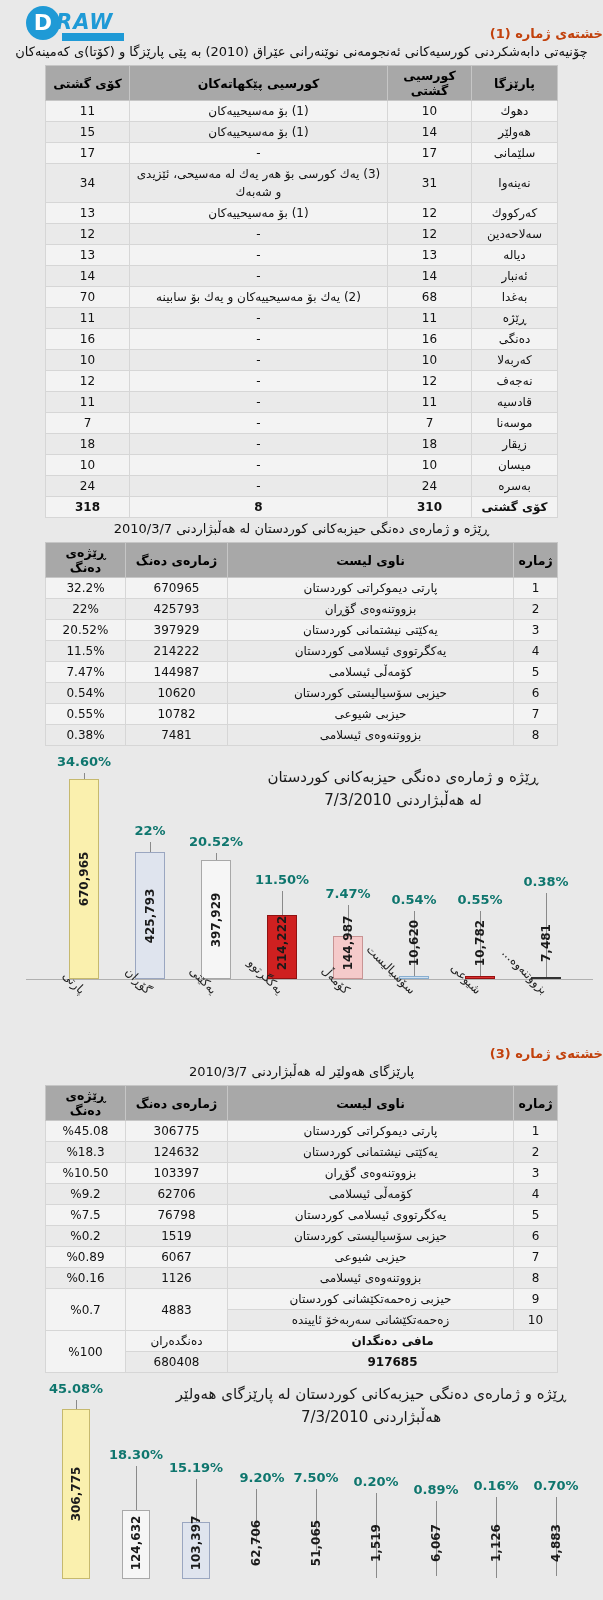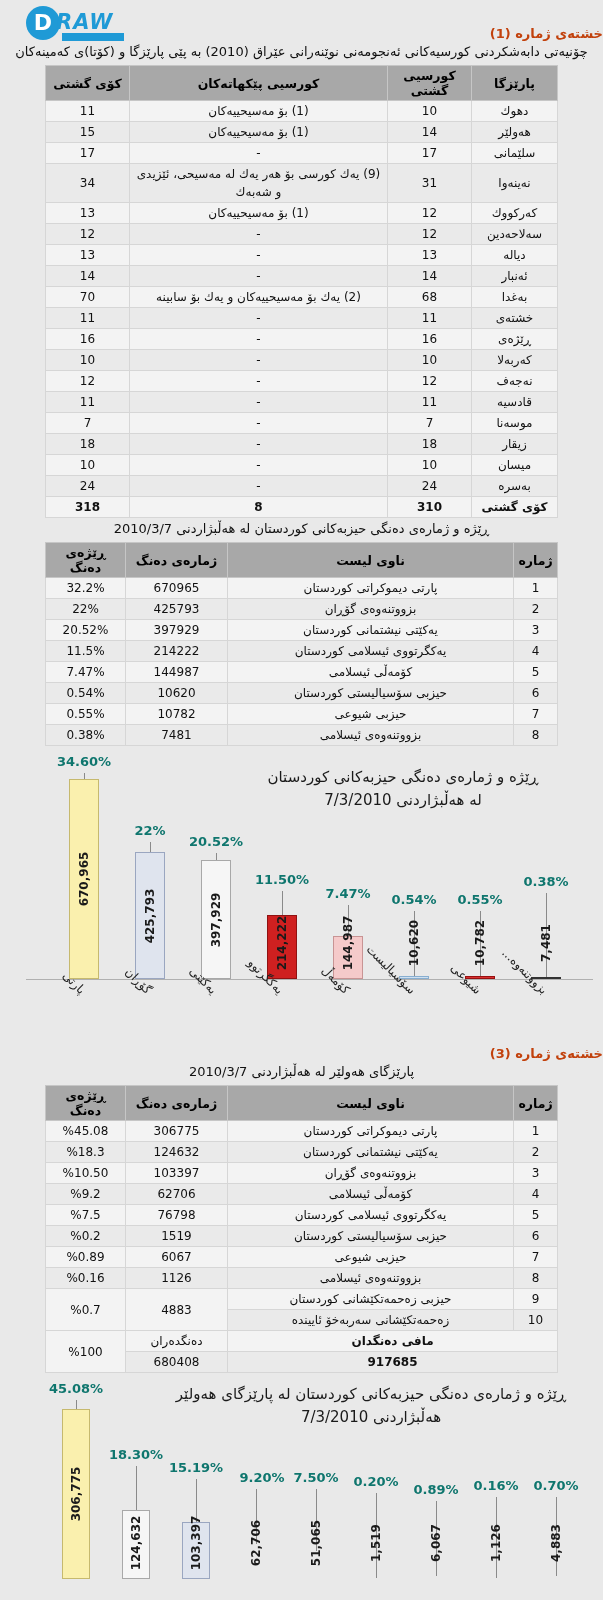--- a/index.html
+++ b/index.html
@@ -88,21 +88,21 @@
         </tr>
         <tr>
           <td>سلێمانی</td>
           <td>17</td>
           <td>-</td>
           <td>17</td>
         </tr>
         <tr>
           <td>نەینەوا</td>
           <td>31</td>
-          <td>(9) یەك کورسی بۆ هەر یەك لە مەسیحی، ئێزیدی و شەبەك</td>
+          <td>(3) یەك کورسی بۆ هەر یەك لە مەسیحی، ئێزیدی و شەبەك</td>
           <td>34</td>
         </tr>
         <tr>
           <td>کەرکووك</td>
           <td>12</td>
           <td>(1) بۆ مەسیحییەکان</td>
           <td>13</td>
         </tr>
         <tr>
           <td>سەلاحەدین</td>
@@ -122,27 +122,27 @@
           <td>-</td>
           <td>14</td>
         </tr>
         <tr>
           <td>بەغدا</td>
           <td>68</td>
           <td>(2) یەك بۆ مەسیحییەکان و یەك بۆ سابینە</td>
           <td>70</td>
         </tr>
         <tr>
-          <td>خشتەی</td>
+          <td>ڕێژە</td>
           <td>11</td>
           <td>-</td>
           <td>11</td>
         </tr>
         <tr>
-          <td>ڕێژەی</td>
+          <td>دەنگی</td>
           <td>16</td>
           <td>-</td>
           <td>16</td>
         </tr>
         <tr>
           <td>کەربەلا</td>
           <td>10</td>
           <td>-</td>
           <td>10</td>
         </tr>

